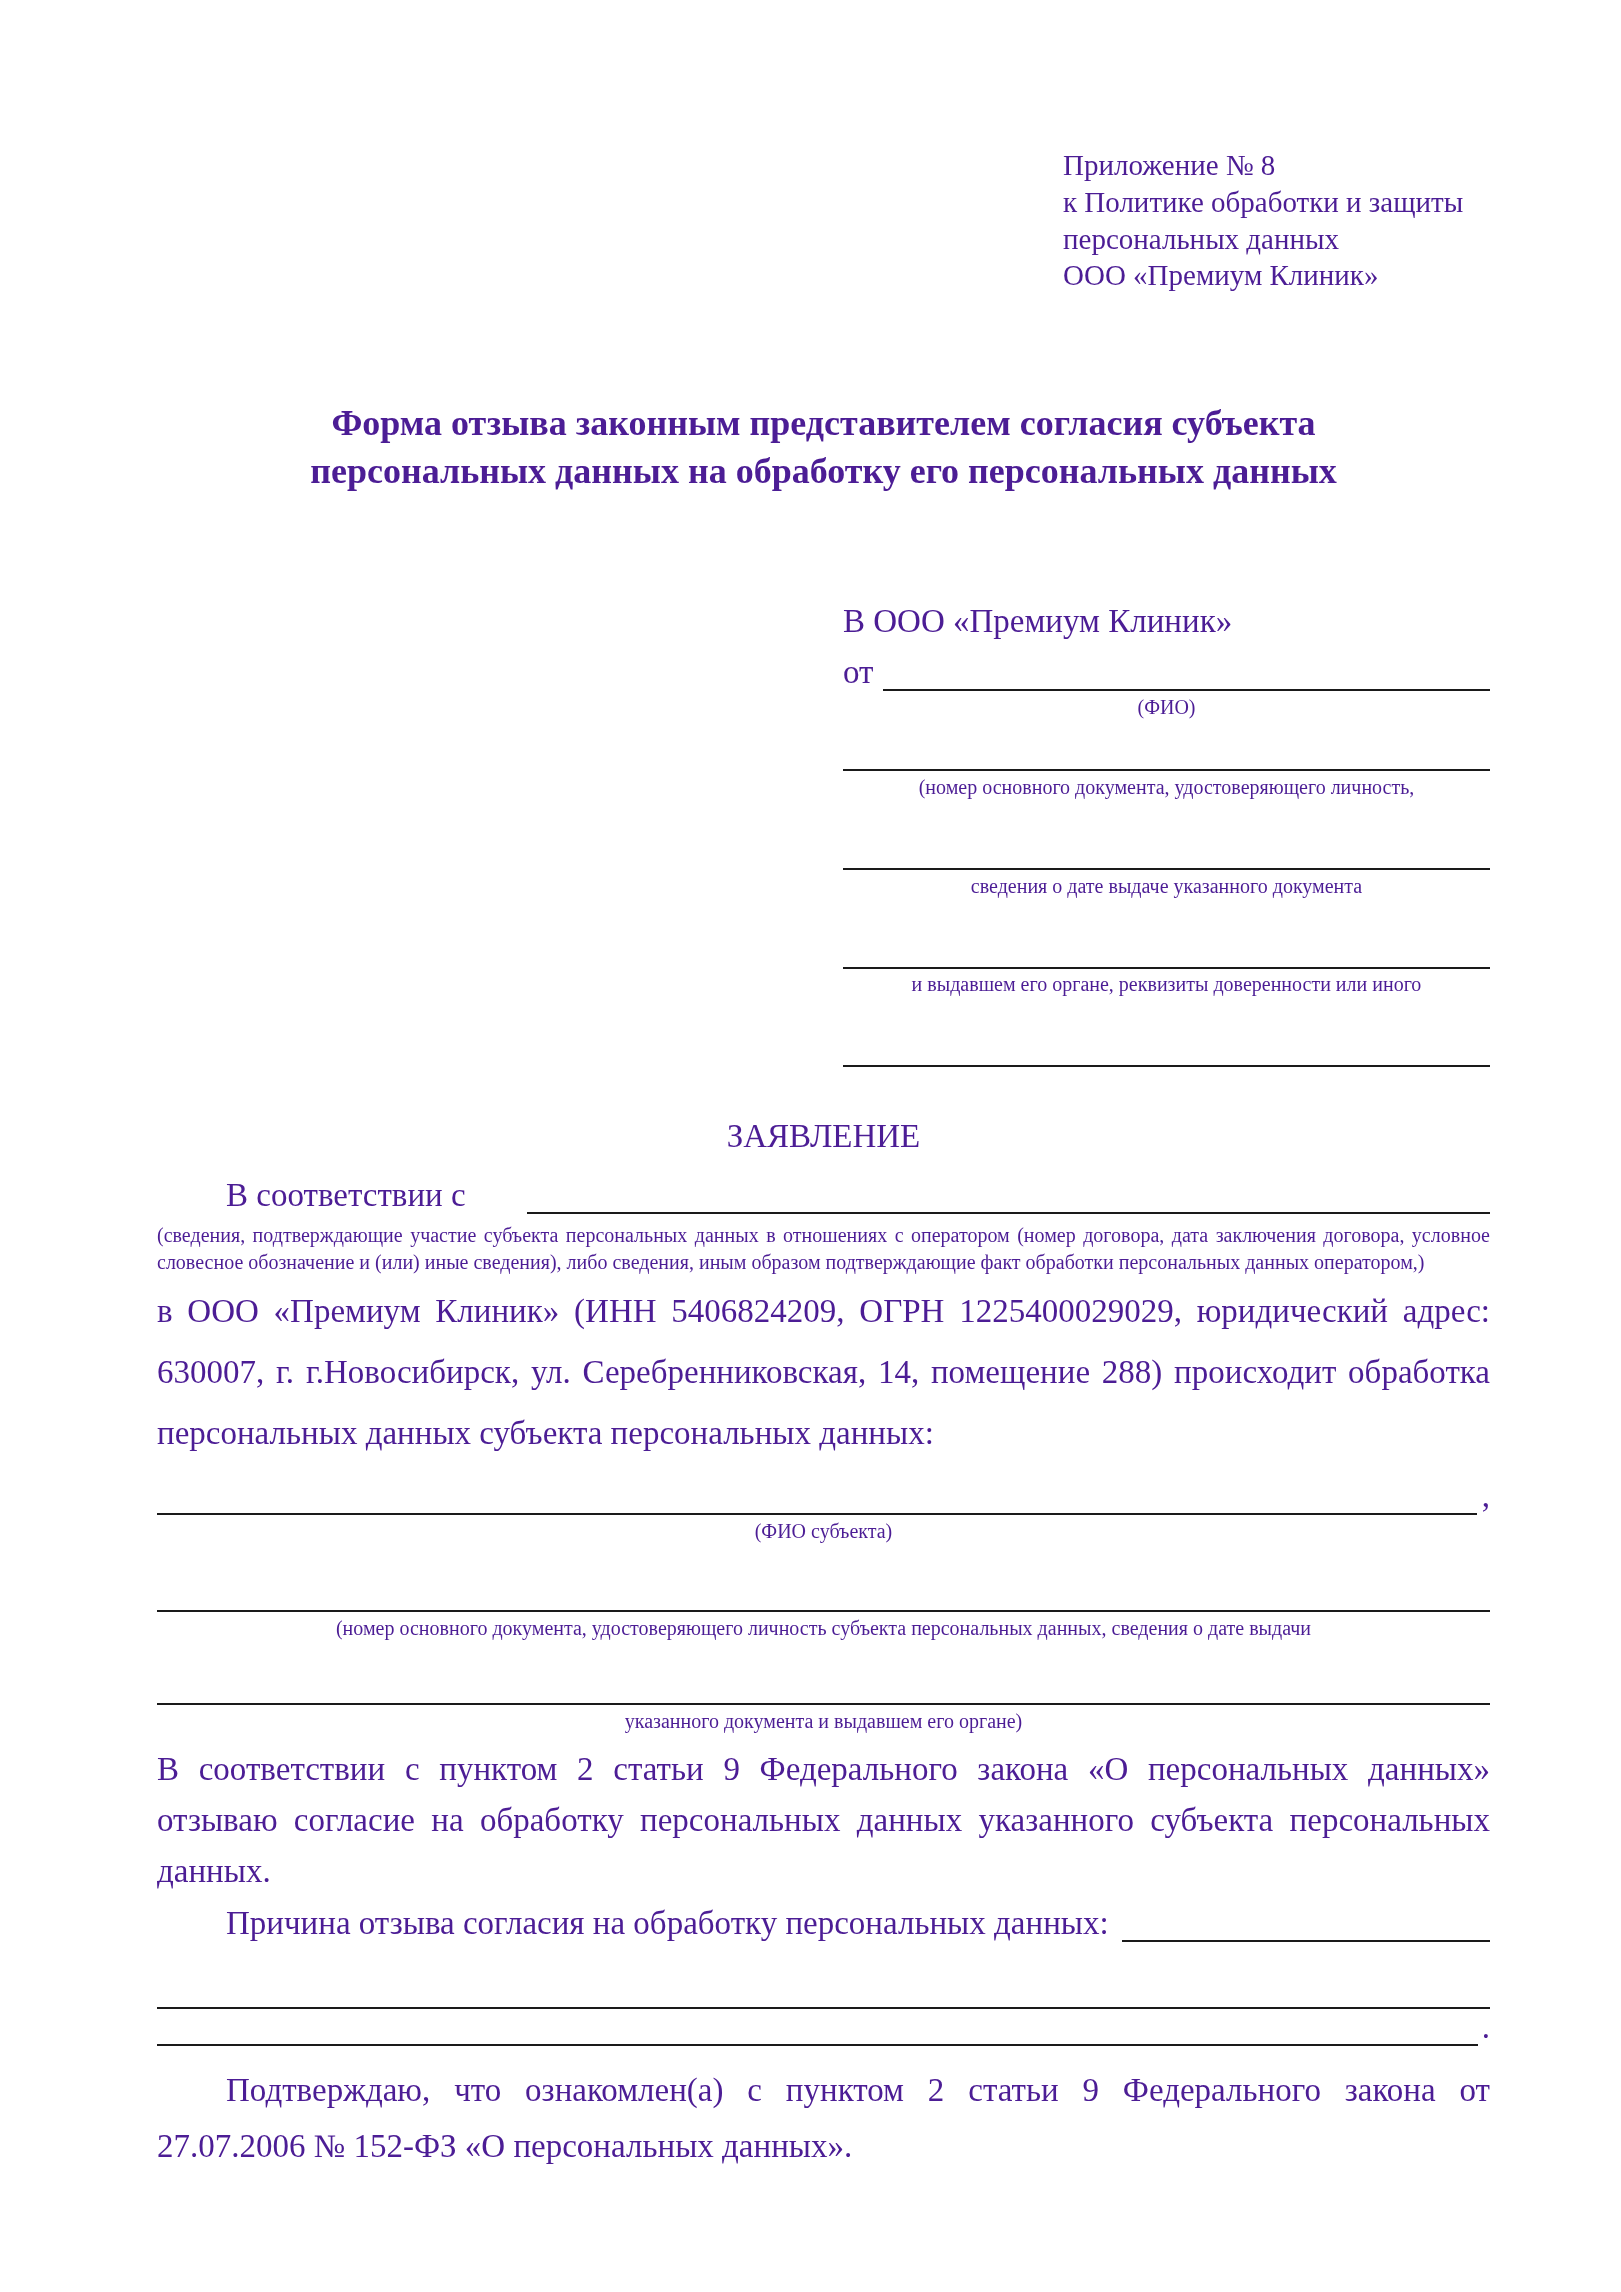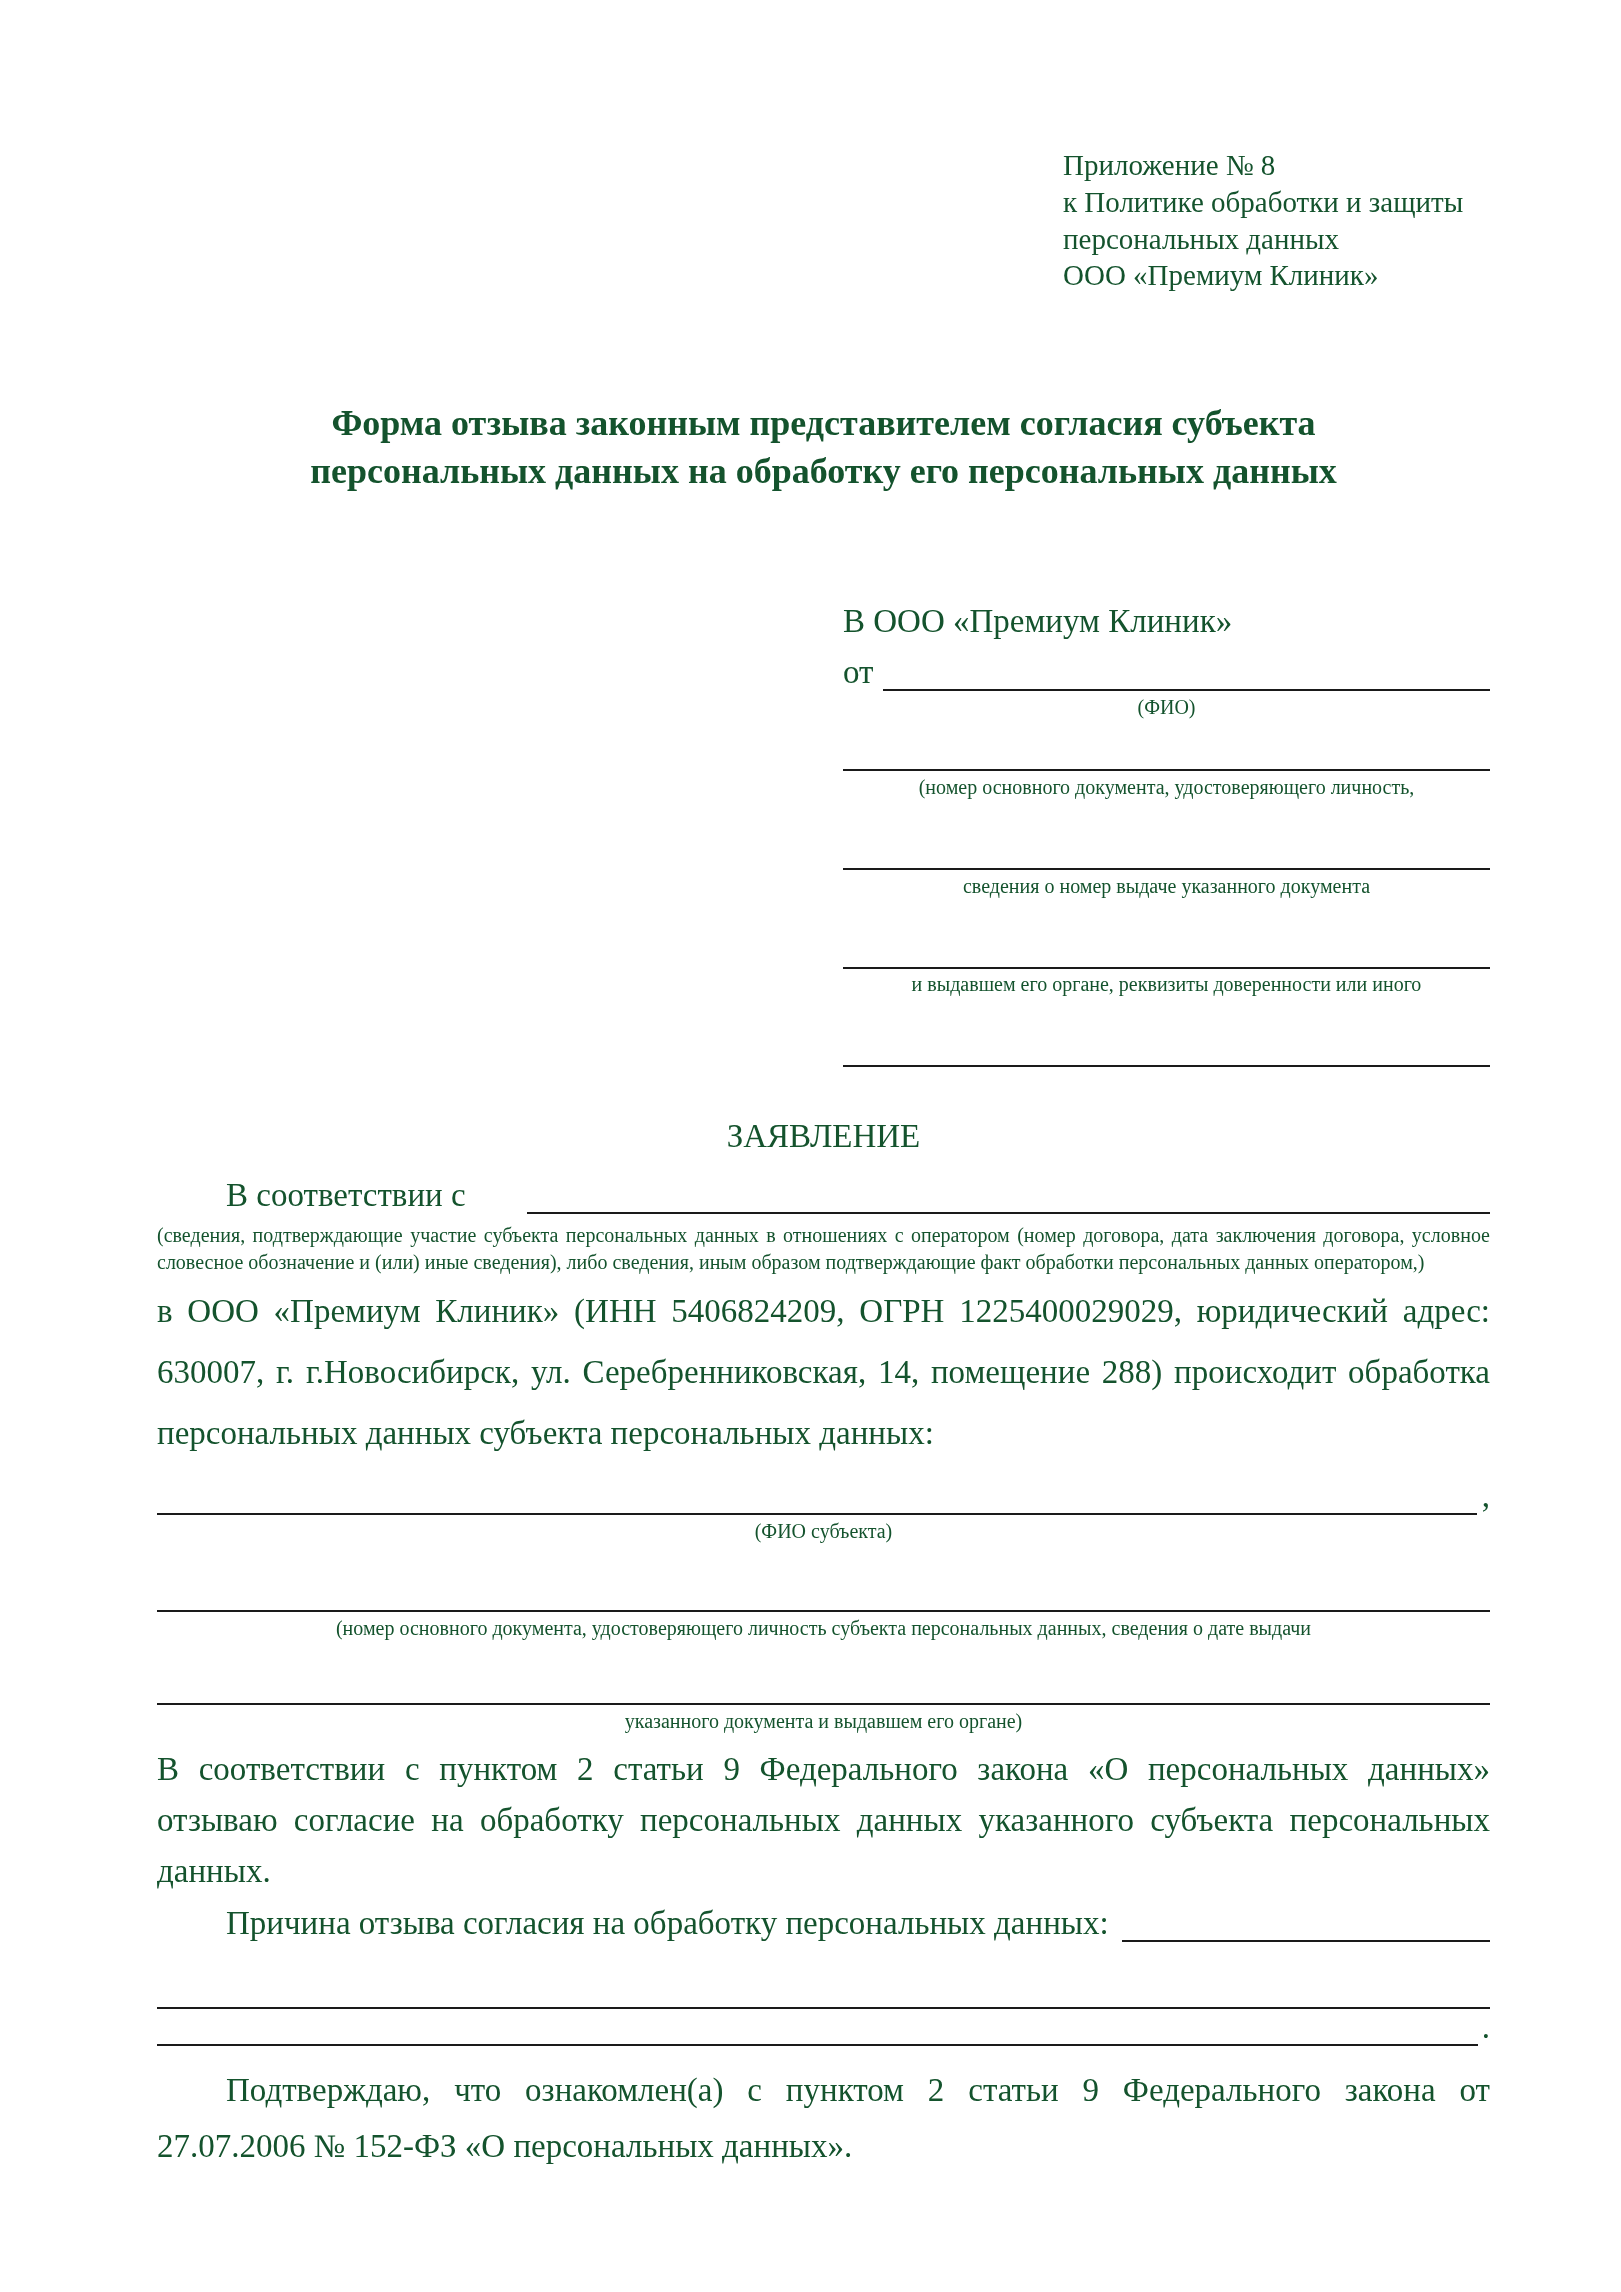--- a/index.html
+++ b/index.html
@@ -1,19 +1,19 @@
 <!DOCTYPE html>
 <html><head>
 <meta charset="utf-8">
 <style>
   * { margin:0; padding:0; box-sizing:border-box; }
   html,body { background:#ffffff; }
   .page {
     position:relative; width:1621px; height:2293px; background:#ffffff;
-    color:#14532d; font-family:"Liberation Serif","DejaVu Serif",serif;
+    color:#4c1d95; font-family:"Liberation Serif","DejaVu Serif",serif;
     font-size:33px; padding:147px 131px 0 157px; overflow:hidden;
   }
   
   .annex { width:427px; margin-left:auto; font-size:29px; line-height:1.27; }
   
   .doc-title { margin:106px auto 8px; max-width:1108px; text-align:center; font-weight:700; font-size:36px; line-height:1.32; }
   
   .recipient { margin-top:108px; margin-left:686px; width:647px; }
   .from-row { display:flex; align-items:flex-end; margin-top:11.8px; }
   .from-row .label { padding-right:9.8px; }
@@ -60,21 +60,21 @@
     <div>В ООО «Премиум Клиник»</div>
     <div class="from-row">
       <span class="label">от</span>
       <span class="fill"></span>
     </div>
     <div class="cap">(ФИО)</div>
 
     <div class="fill rep-fill"></div>
     <div class="cap">(номер основного документа, удостоверяющего личность,</div>
     <div class="fill rep-fill next"></div>
-    <div class="cap">сведения о номер выдаче указанного документа</div>
+    <div class="cap">сведения о дате выдаче указанного документа</div>
     <div class="fill rep-fill next"></div>
     <div class="cap">и выдавшем его органе, реквизиты доверенности или иного</div>
     <div class="fill rep-fill next"></div>
   </div>
 
   <div class="stmt-head">ЗАЯВЛЕНИЕ</div>
 
   <div class="basis-row">
     <span>В соответствии с</span>
     <span class="fill"></span>

